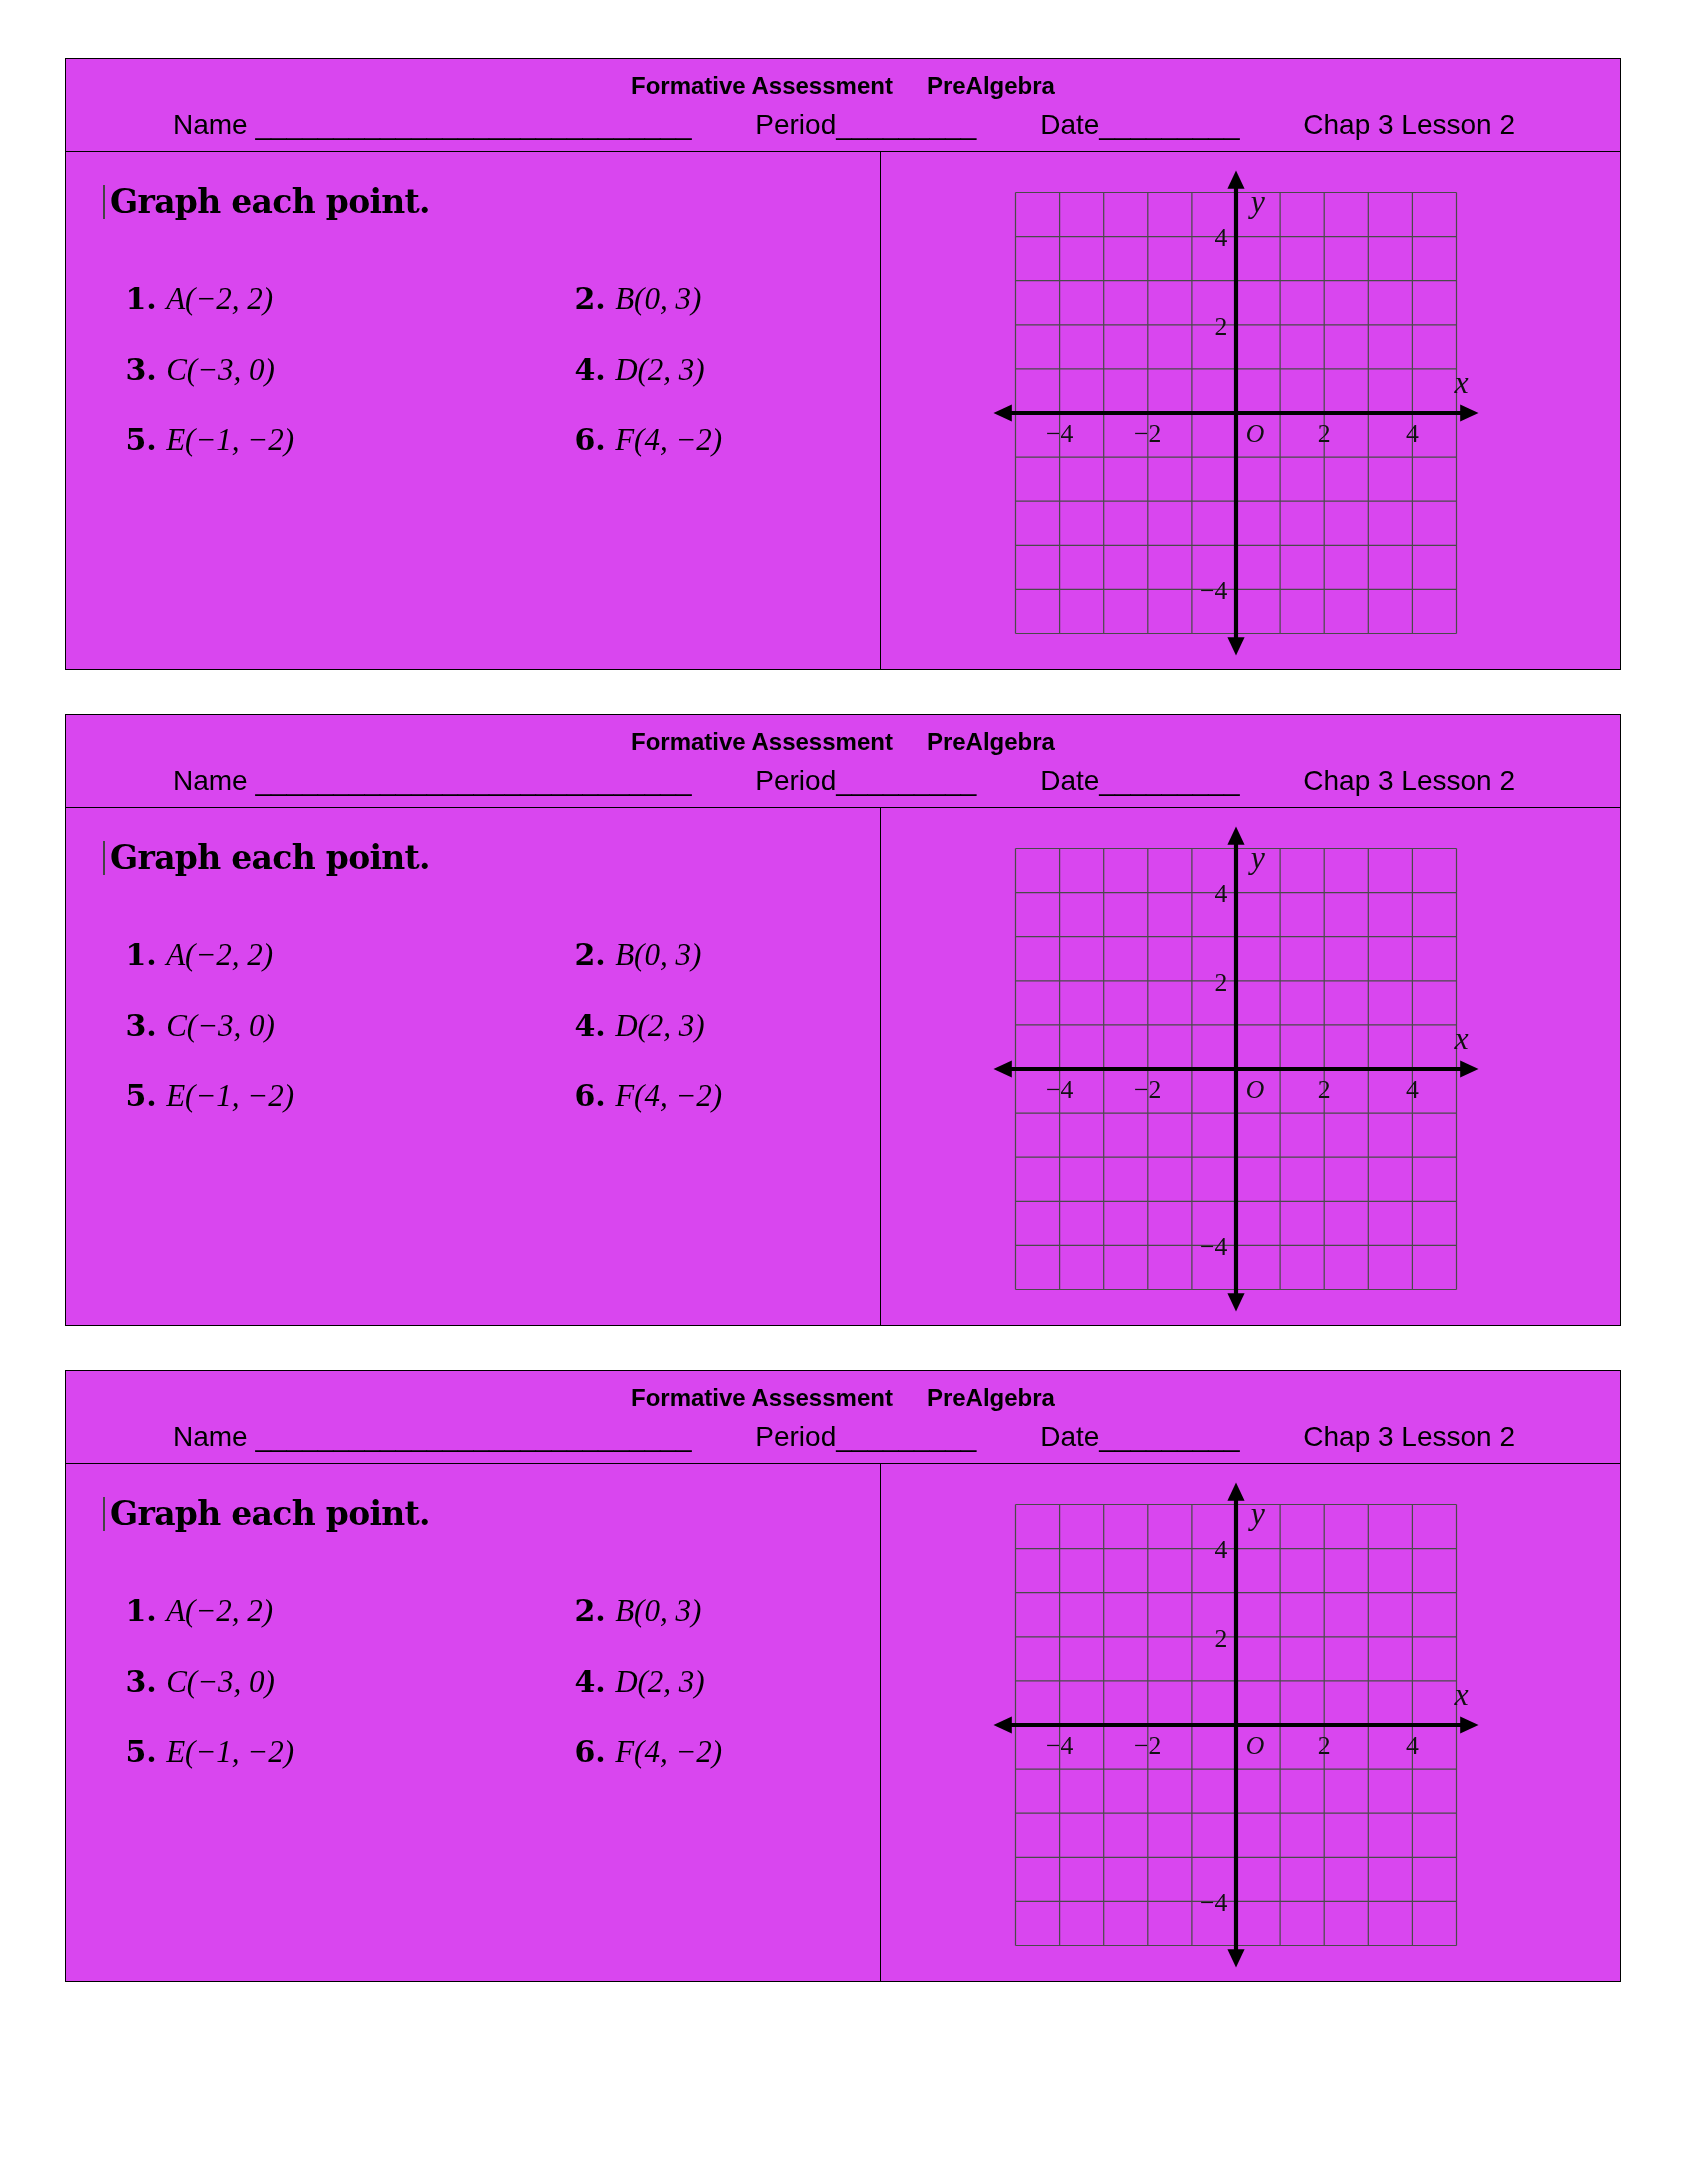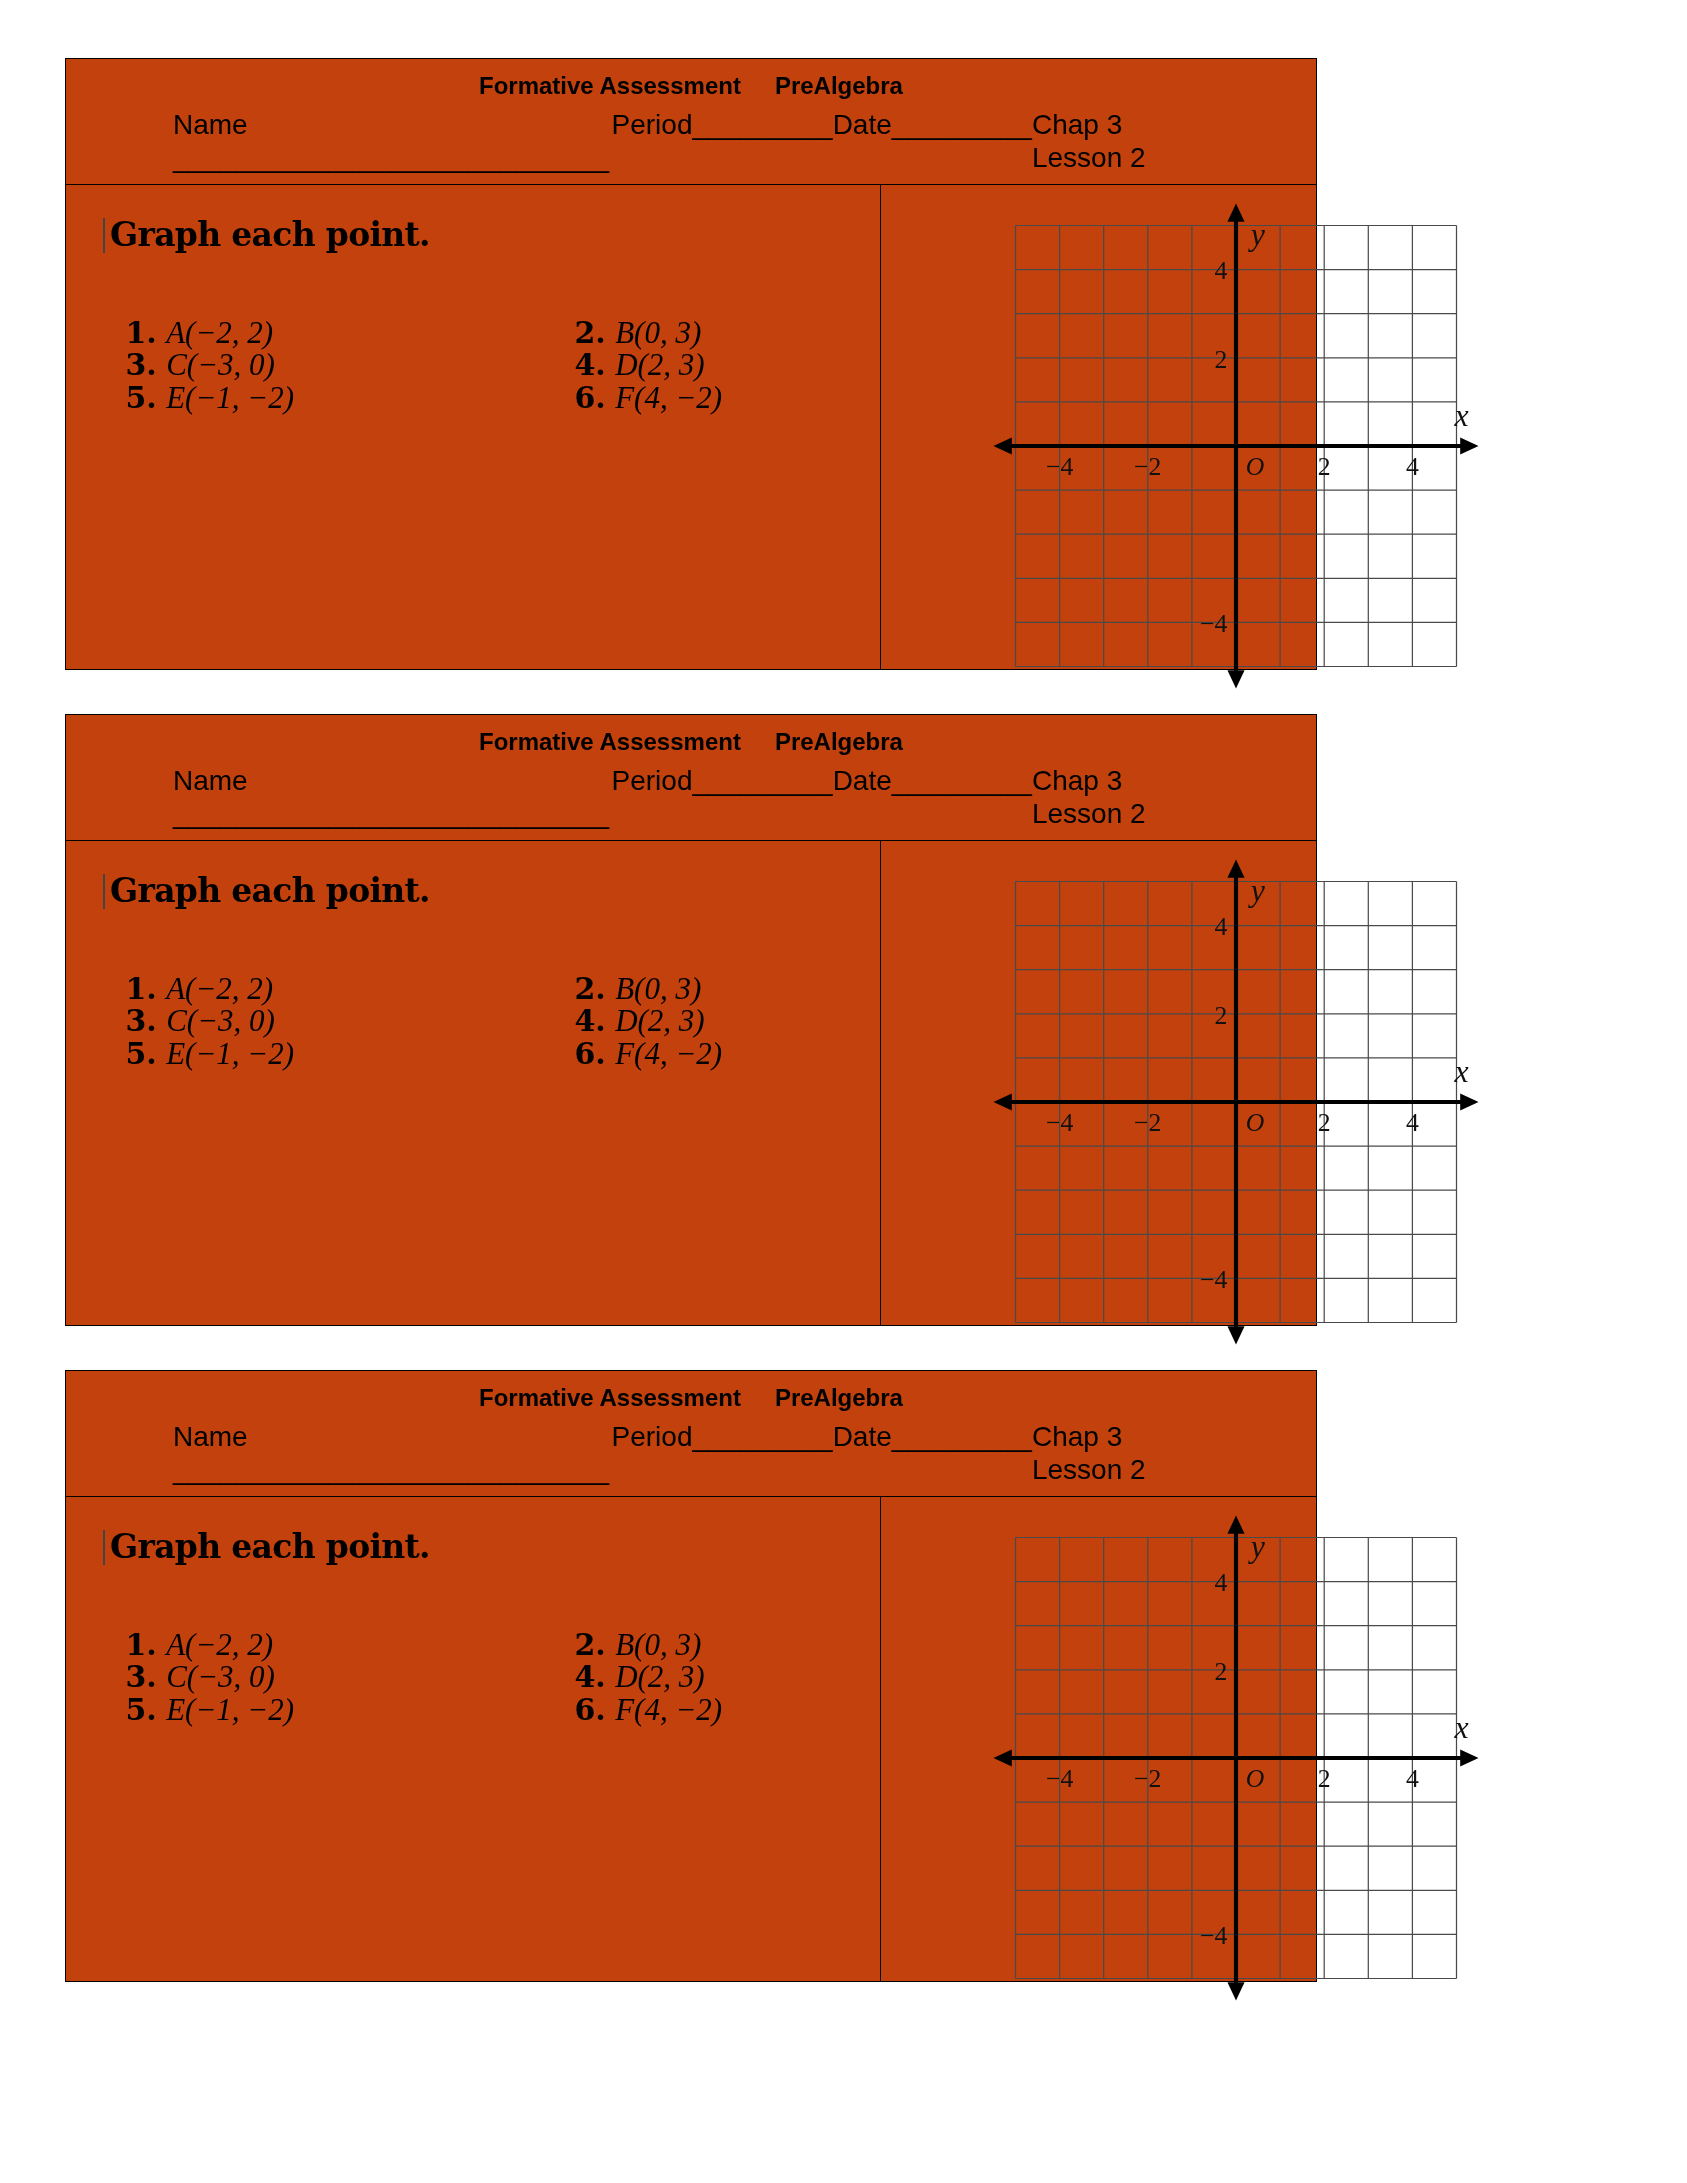--- a/index.html
+++ b/index.html
@@ -2,26 +2,26 @@
 <html style="font-size:10.6px"><head>
 <meta charset="utf-8">
 <style>
   * { margin:0; padding:0; box-sizing:border-box; }
   html,body { width:1687px; height:2183px; background:#ffffff; font-family:"Liberation Sans", sans-serif; }
   body { position:relative; }
 
   .section {
     position:absolute;
     left:65px;
-    width:1252px;
+    width:1556px;
     height:612px;
     border:1.3px solid #000;
     display:flex;
     flex-direction:column;
-    background:#c2410c;
+    background:#d946ef;
   }
   .sec-1 { top:58px; }
   .sec-2 { top:714px; }
   .sec-3 { top:1370px; }
 
   .sec-header {
     padding-top:13.2px;
     border-bottom:1.3px solid #000;
   }
   .title-row {
@@ -63,20 +63,21 @@
     letter-spacing:-0.7px;
     border-left:2px solid #444;
     padding-left:5px;
     line-height:1.05;
   }
 
   .problems {
     margin:64px 0 0 22.5px;
     display:grid;
     grid-template-columns:449px auto;
+    row-gap:38px;
     font-family:"Liberation Serif", serif;
     font-size:31px;
     line-height:1.05;
   }
   .problem { white-space:nowrap; }
   .p-num { font-weight:bold; font-family:"DejaVu Serif", serif; font-size:30px; }
   .p-expr { font-style:italic; margin-left:9.3px; }
 
   .grid-svg {
     position:absolute;

